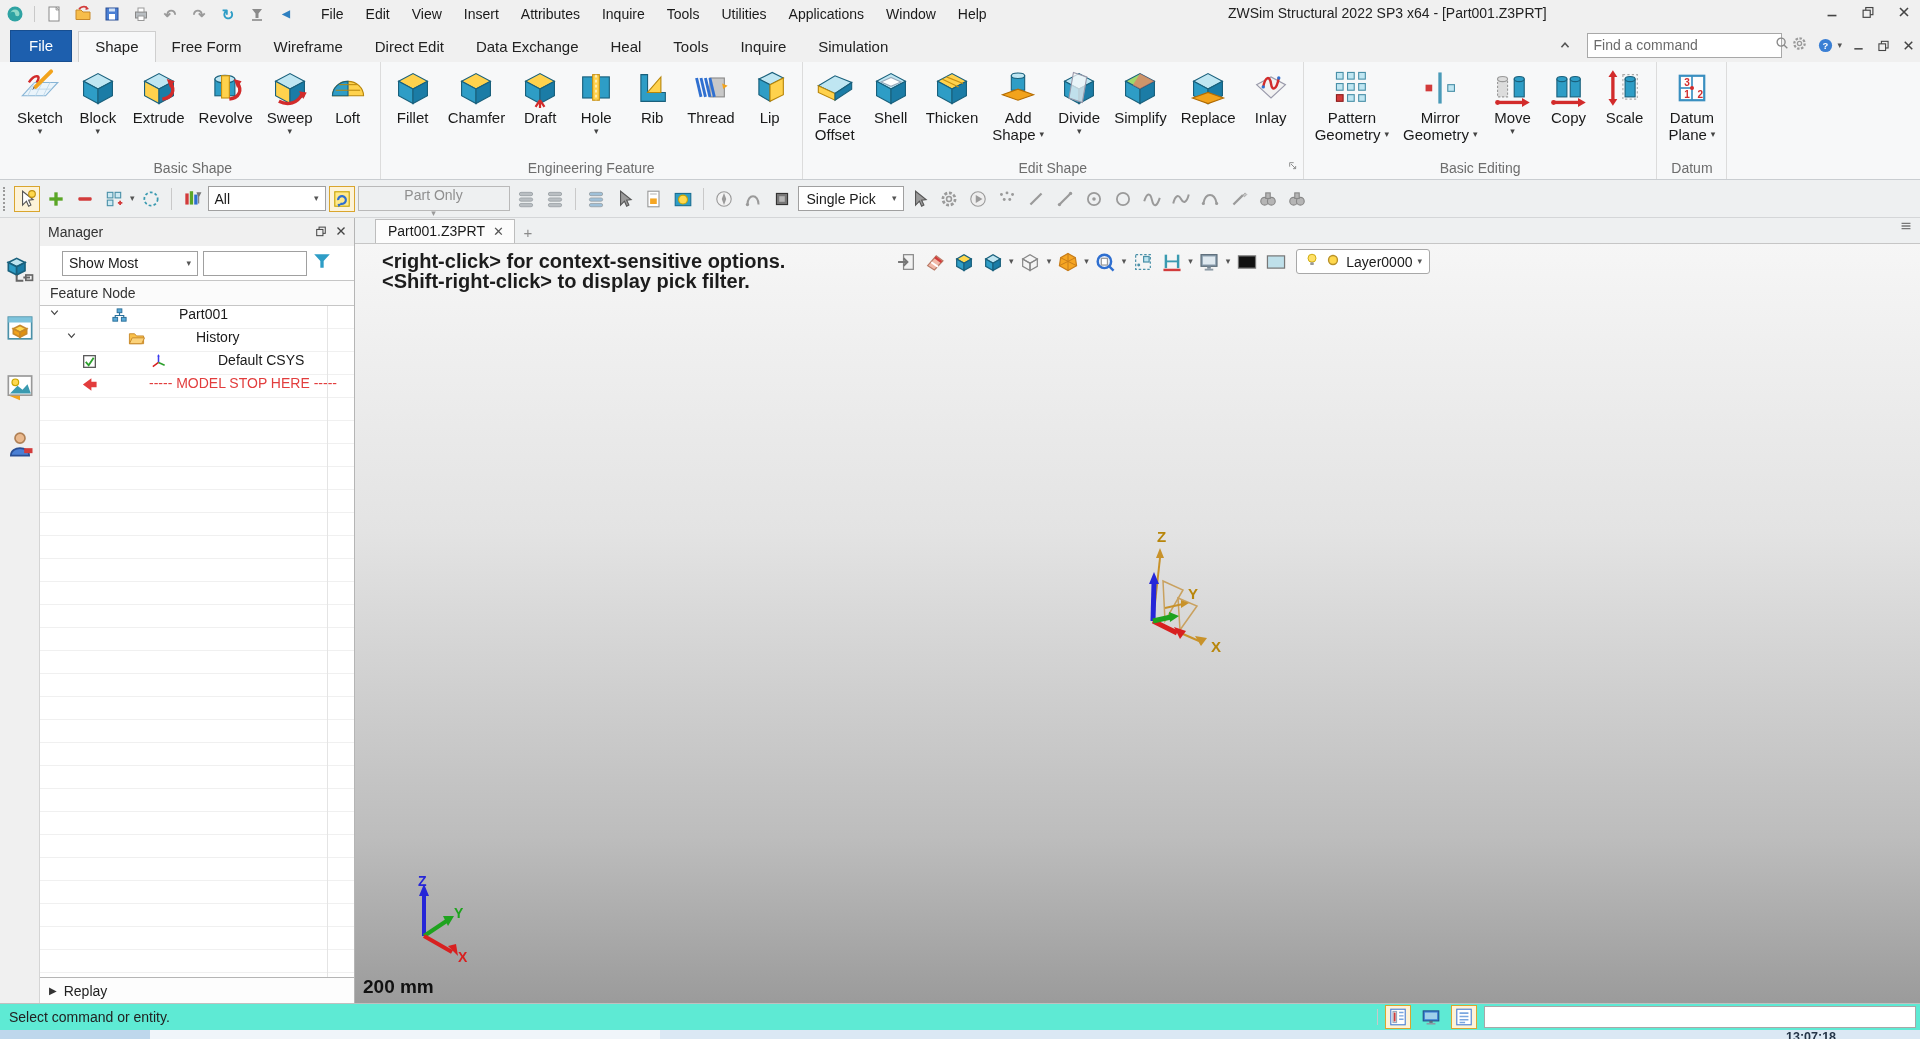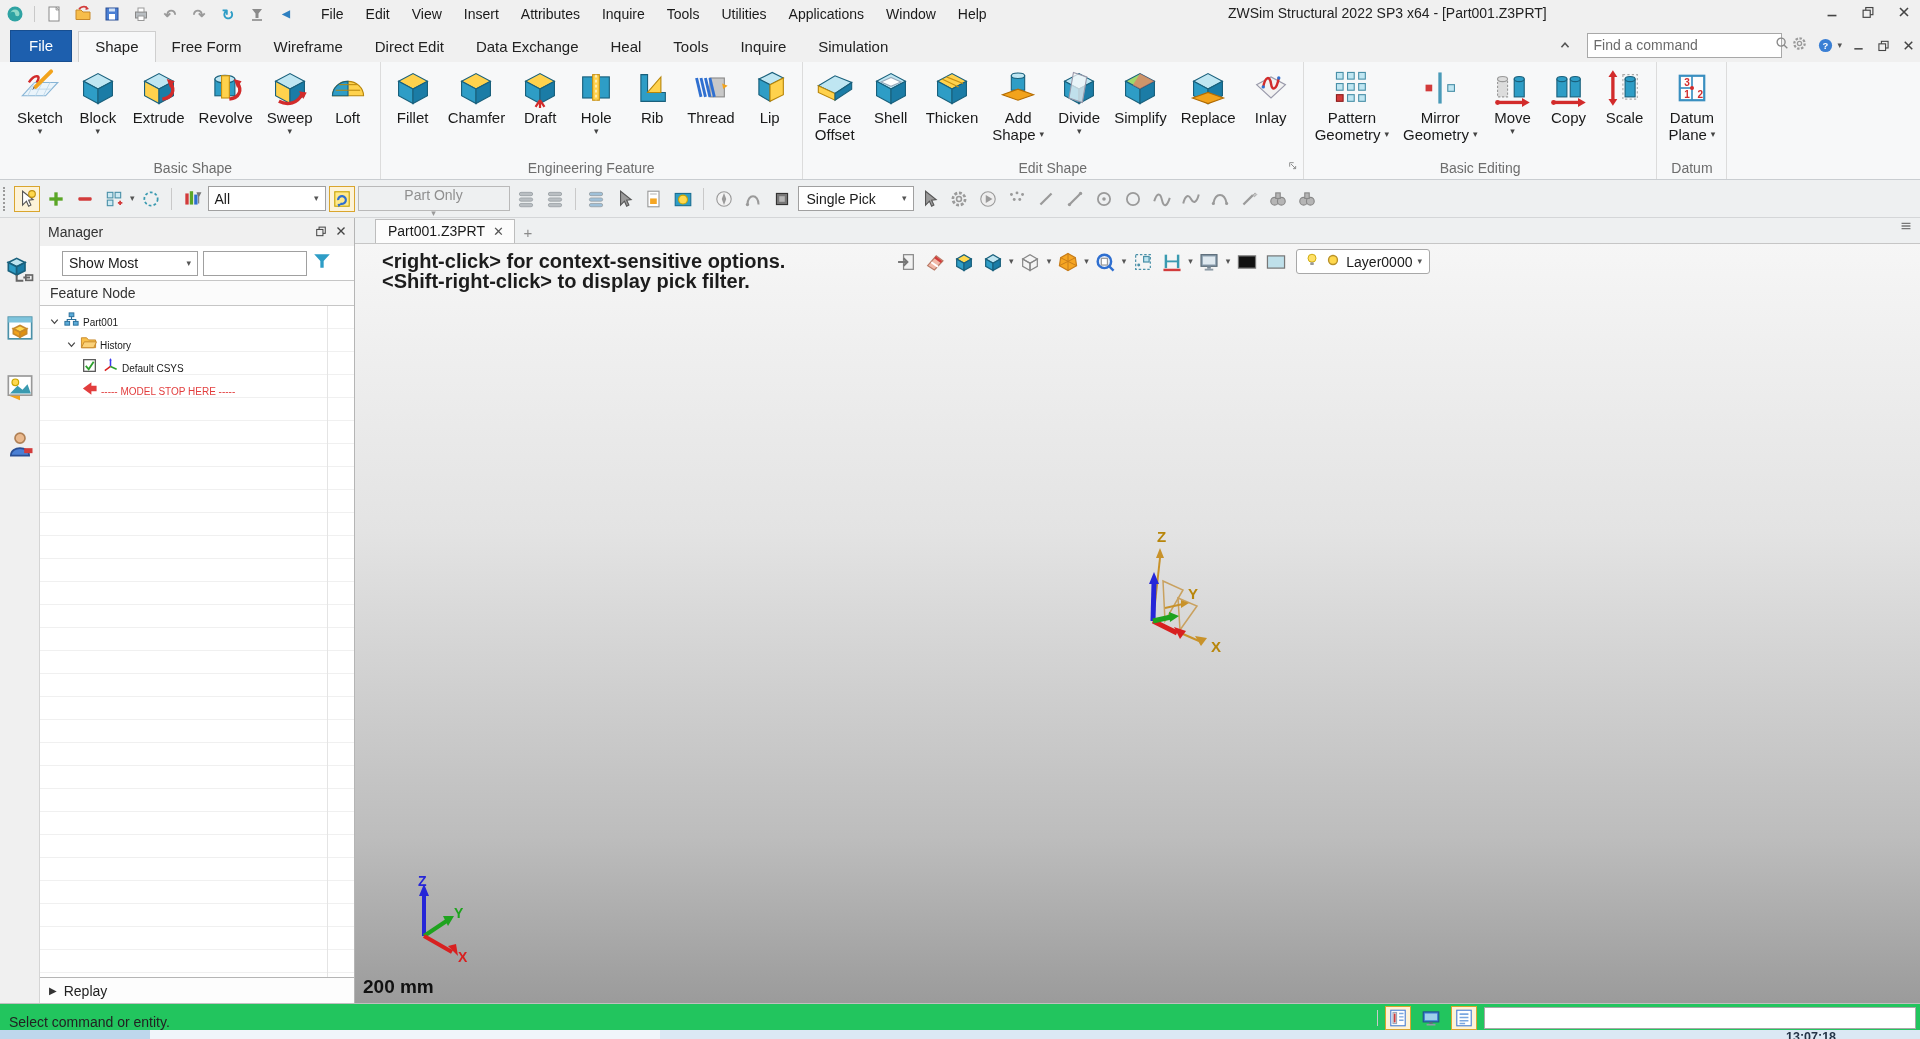--- a/index.html
+++ b/index.html
@@ -58,21 +58,21 @@
 
   .manager { width:315px; background:#fff; border-right:1px solid #b5b5b5; display:flex; flex-direction:column; }
   .mgr-head { height:28px; background:#f0f0f0; display:flex; align-items:center; padding:0 6px 0 8px; font-size:14px; color:#333; }
   .mgr-head .spacer { flex:1; }
   .mgr-filter { height:34px; display:flex; align-items:center; gap:5px; padding:0 22px; background:#fff; }
   .mgr-filter .combo { width:152px; }
   .mgr-search { width:104px; height:25px; border:1px solid #a0a0a0; background:#fff; font-size:13px; padding:0 4px; outline:none; font-family:"Liberation Sans",sans-serif; }
   .mgr-colhead { height:26px; border-top:1px solid #c6c6c6; border-bottom:1px solid #c6c6c6; background:#fbfbfb; font-size:14px; color:#333; display:flex; align-items:center; padding-left:10px; position:relative; }
   .tree { flex:1; position:relative; overflow:hidden; }
   .tree::after { content:""; position:absolute; top:0; bottom:0; right:26px; width:1px; background:#e4e4e4; }
-  .trow { height:23px; display:flex; align-items:flex-end; font-size:10px; border-bottom:1px solid #f0f0f0; white-space:nowrap; }
+  .trow { height:23px; display:flex; align-items:flex-start; font-size:14px; border-bottom:1px solid #f0f0f0; white-space:nowrap;gap:48px; }
   .trow .tic { width:18px; height:18px; display:flex; align-items:center; justify-content:center; margin-right:3px; flex:none; }
   .trow .chev { width:16px; flex:none; display:flex; justify-content:center; }
   .replay { height:26px; border-top:1px solid #b5b5b5; display:flex; align-items:center; gap:7px; padding-left:9px; font-size:14px; color:#222; background:#fdfdfd; }
   .replay .tri { font-size:10px; color:#333; }
 
   
   .canvas-wrap { flex:1; display:flex; flex-direction:column; }
   .doc-tabbar { height:26px; background:#eef0f1; border-bottom:1px solid #c6c6c6; display:flex; align-items:flex-end; position:relative; }
   .doc-tab { margin-left:20px; background:#fcfcfc; border:1px solid #bdbdbd; border-bottom:none; padding:3px 10px 4px 12px; font-size:14px; display:flex; align-items:center; gap:8px; }
   .doc-tab .x { color:#555; font-size:13px; }
@@ -81,21 +81,21 @@
   .canvas { flex:1; position:relative;
     background:linear-gradient(180deg,#f6f6f6 0%,#e3e3e3 38%,#bdbdbd 78%,#9b9b9b 100%); }
   .hints { position:absolute; left:27px; top:7px; font-size:20px; font-weight:600; color:#1c1c1c; line-height:20px; }
   .viewbar { position:absolute; top:5px; right:490px; display:flex; align-items:center; gap:4px; }
   .viewbar .vi { width:25px; height:25px; display:flex; align-items:center; justify-content:center; }
   .layercombo { height:25px; background:#fff; border:1px solid #a8a8a8; border-radius:3px; display:flex; align-items:center; gap:5px; padding:0 7px; font-size:14px; margin-left:4px; }
   .scale-label { position:absolute; left:8px; bottom:5px; font-size:19px; font-weight:bold; color:#111; }
   .triad { position:absolute; }
 
   
-  .statusbar { height:27px; background:#22c55e; border-top:1px solid #c0c0c0; display:flex; align-items:flex-end; }
+  .statusbar { height:27px; background:#5eead4; border-top:1px solid #c0c0c0; display:flex; align-items:center; }
   .statusmsg { font-size:14px; color:#222; padding-left:9px; }
   .status-right { margin-left:auto; display:flex; align-items:center; gap:7px; padding-right:4px; }
   .sbox { width:26px; height:24px; display:flex; align-items:center; justify-content:center; border:1px solid transparent; }
   .sbox.boxed { border:1px solid #d9a52e; background:#fdf3d8; }
   .status-input { width:432px; height:22px; background:#fff; border:1px solid #a8a8a8; }
 
   
   .sliver { height:9px; background:#dbe8f4; position:relative; overflow:hidden; }
   .sliver .seg1 { position:absolute; left:0; top:0; bottom:0; width:150px; background:#bed7ec; }
   .sliver .seg2 { position:absolute; left:150px; top:0; bottom:0; width:510px; background:#f0f5fa; }
@@ -724,21 +724,21 @@
         <path d="M4,14 C4,4 14,4 14,14" fill="none" stroke="#9a9a9a" stroke-width="1.8"></path>
         <circle cx="4" cy="14" r="1.5" fill="#9a9a9a"></circle>
       </svg>
     </span>
     <span class="qi">
       <svg width="20" height="20" viewBox="0 0 18 18">
         <rect x="4" y="4" width="10" height="10" fill="#777" stroke="#333"></rect>
         <rect x="6.5" y="6.5" width="5" height="5" fill="#b5b5b5"></rect>
       </svg>
     </span>
-    <div class="combo" style="width: 116px; padding-left: 8px;">
+    <div class="combo" style="width: 106px; padding-left: 8px;">
       <span>Single Pick</span>
       <span class="caret">▾</span>
     </div>
     <span class="qi">
       <svg width="20" height="20" viewBox="0 0 18 18">
         <polygon points="5,2 5,14.5 8.5,11 10.5,15.5 12.5,14.5 10.5,10 14.5,9.5" fill="#9a9a9a" stroke="#555" stroke-width="1"></polygon>
       </svg>
     </span>
     <span class="qi">
       <svg width="20" height="20" viewBox="0 0 18 18">

